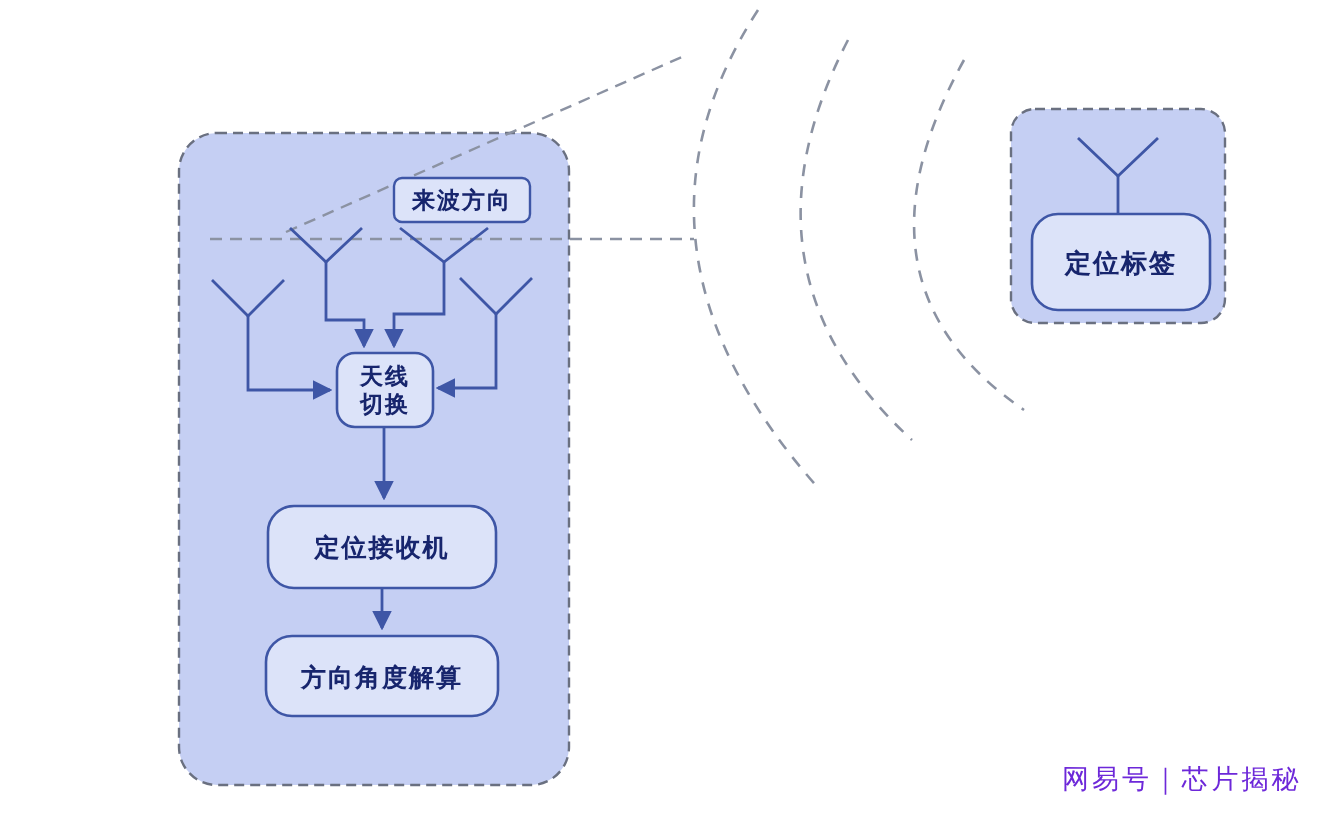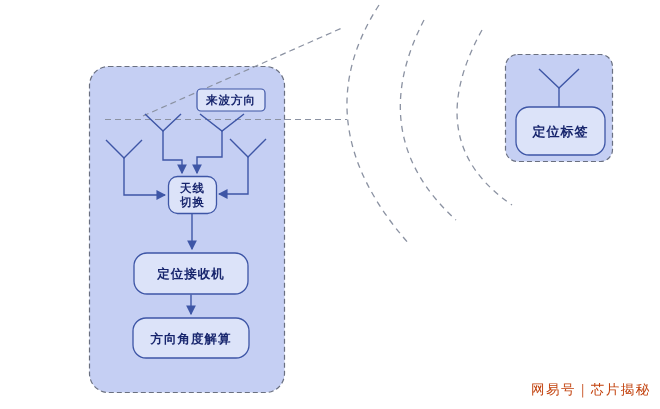--- a/index.html
+++ b/index.html
@@ -10,21 +10,21 @@
   svg{display:block;}
   .node-label{
     font-family:"Liberation Sans","DejaVu Sans",sans-serif;
     font-weight:bold;fill:#17256d;text-anchor:middle;letter-spacing:1px;
   }
   .lbl-small{font-size:11.5px;}
   .lbl-med{font-size:12.5px;}
   .lbl-tag{font-size:13px;}
   .watermark{
     position:absolute;left:531px;top:381px;
-    font-size:13.5px;color:#c2410c;letter-spacing:1.5px;white-space:nowrap;
+    font-size:13.5px;color:#6d28d9;letter-spacing:1.5px;white-space:nowrap;
   }
 </style>
 </head>
 <body>
 
 <div class="stage">
   <svg width="660" height="409" viewBox="0 0 660 409">
     <defs>
       <marker id="arrow" viewBox="0 0 8 8" refX="7" refY="4" markerWidth="7" markerHeight="7" orient="auto">
         <path d="M0,0 L8,4 L0,8 Z" fill="#3e56a6"></path>

